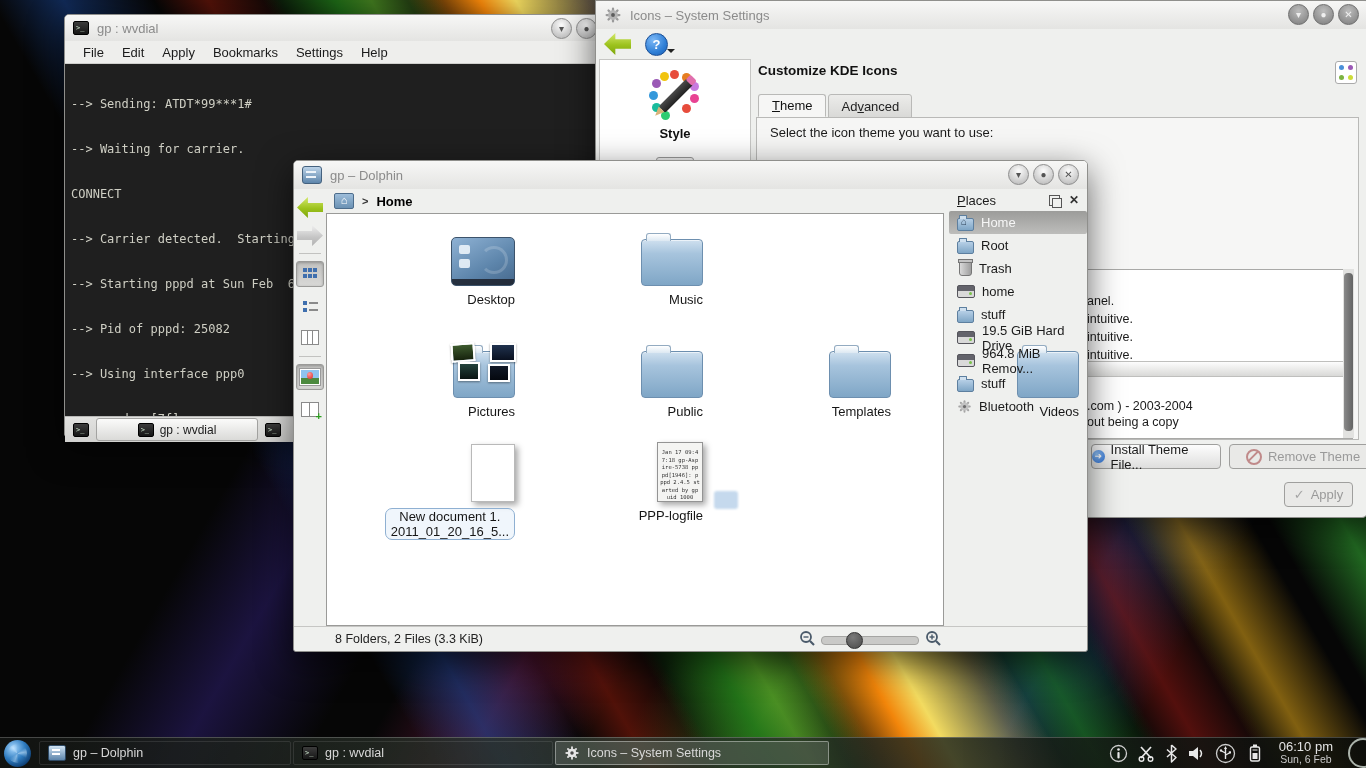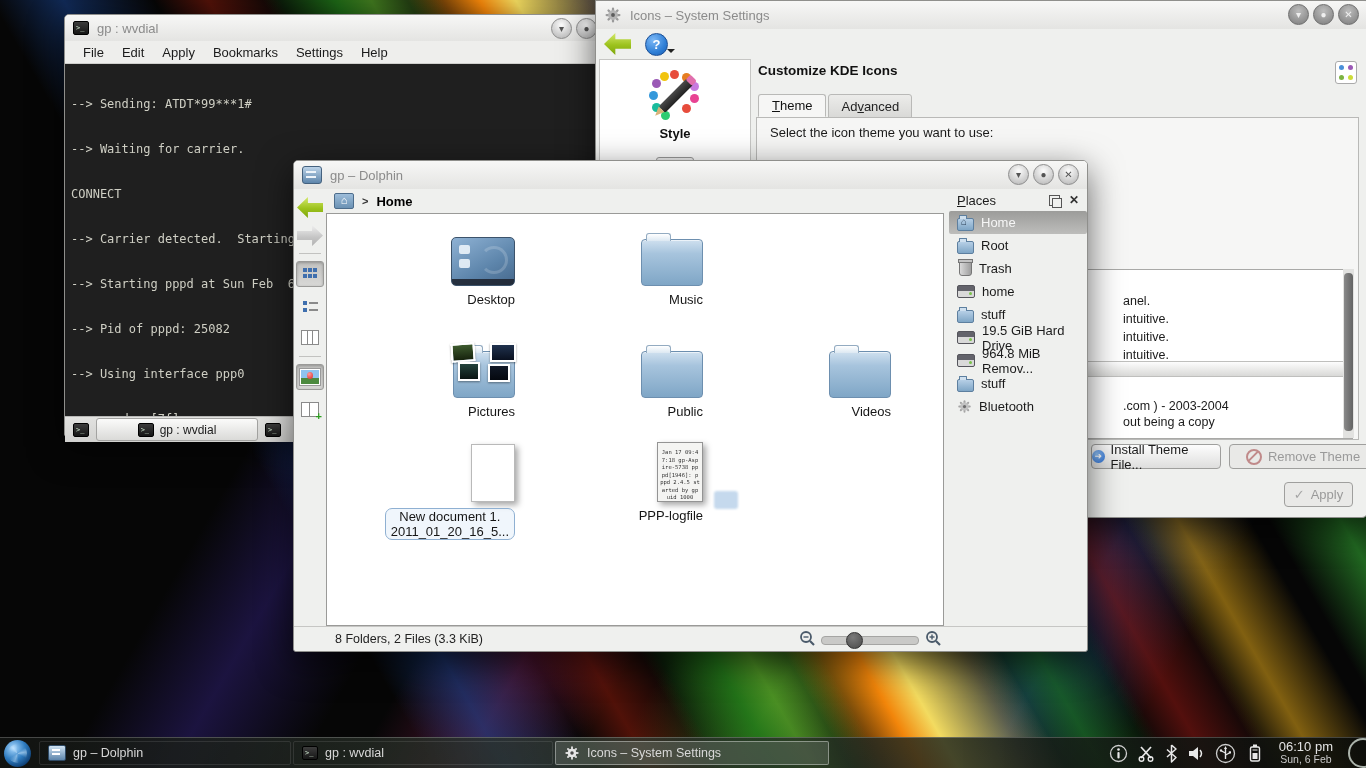--- a/index.html
+++ b/index.html
@@ -81,21 +81,21 @@
   .tab.on{background:#f6f6f5;border-bottom:1px solid #f6f6f5;position:relative;z-index:1;color:#111;}
   .tab.off{background:linear-gradient(#ececea,#d8d8d6);color:#222;padding:4px 12px;}
   .tab .u{text-decoration:underline;}
   .panel{position:absolute;left:160px;top:116px;width:601px;height:321px;background:#f6f6f5;
     border:1px solid #b9b9b7;}
   .sel-label{position:absolute;left:174px;top:124px;font-size:13px;color:#1b1b1b;}
   .listA{position:absolute;left:420px;top:268px;width:337px;height:92px;background:#fff;border-top:1px solid #a9a9a7;}
   .hband{position:absolute;left:420px;top:360px;width:328px;height:16px;
     background:linear-gradient(#fdfdfd,#d9d9d7);border:1px solid #bfbfbd;box-sizing:border-box;}
   .listB{position:absolute;left:420px;top:376px;width:337px;height:61px;background:#fff;border-bottom:1px solid #a9a9a7;}
-  .frag{position:absolute;left:491px;font-size:12.5px;color:#1b1b1b;padding-left:36px;}
+  .frag{position:absolute;left:491px;font-size:12.5px;color:#1b1b1b;}
   .vscroll{position:absolute;left:747px;top:268px;width:11px;height:169px;background:#e2e2e0;}
   .vscroll i{position:absolute;left:1px;top:4px;width:9px;height:158px;border-radius:4px;
     background:linear-gradient(90deg,#8a8a8a,#636363);}
   .sbtn{position:absolute;height:25px;display:flex;align-items:center;justify-content:center;gap:6px;
     font-size:13px;color:#1b1b1b;background:linear-gradient(#fdfdfd,#dededd);
     border:1px solid #9f9f9d;border-radius:4px;box-sizing:border-box;}
   .sbtn.dis{color:#9a9a9a;background:#e9e9e7;}
   .goico{width:13px;height:13px;border-radius:50%;background:radial-gradient(circle at 35% 30%,#8fc0f5,#2a6fd6);
     color:#fff;font-size:9px;line-height:13px;text-align:center;}
   .noico{width:12px;height:12px;border-radius:50%;border:2px solid #c08a8a;position:relative;}
@@ -414,20 +414,26 @@
         <div class="fcell">
           <span class="fico">
               <span class="bfolder"></span>
             </span>
           <span class="flbl">Public</span>
         </div>
         <div class="fcell">
           <span class="fico">
               <span class="bfolder"></span>
             </span>
+          <span class="flbl">Templates</span>
+        </div>
+        <div class="fcell">
+          <span class="fico">
+              <span class="bfolder"></span>
+            </span>
           <span class="flbl">Videos</span>
         </div>
       </div>
       <div class="frow" style="top:222px">
         <div class="fcell">
           <span class="fico" style="height:66px">
               <span class="page"></span>
             </span>
           <span class="flbl sel-lbl">
             <span style="display:block">New document 1.</span>

